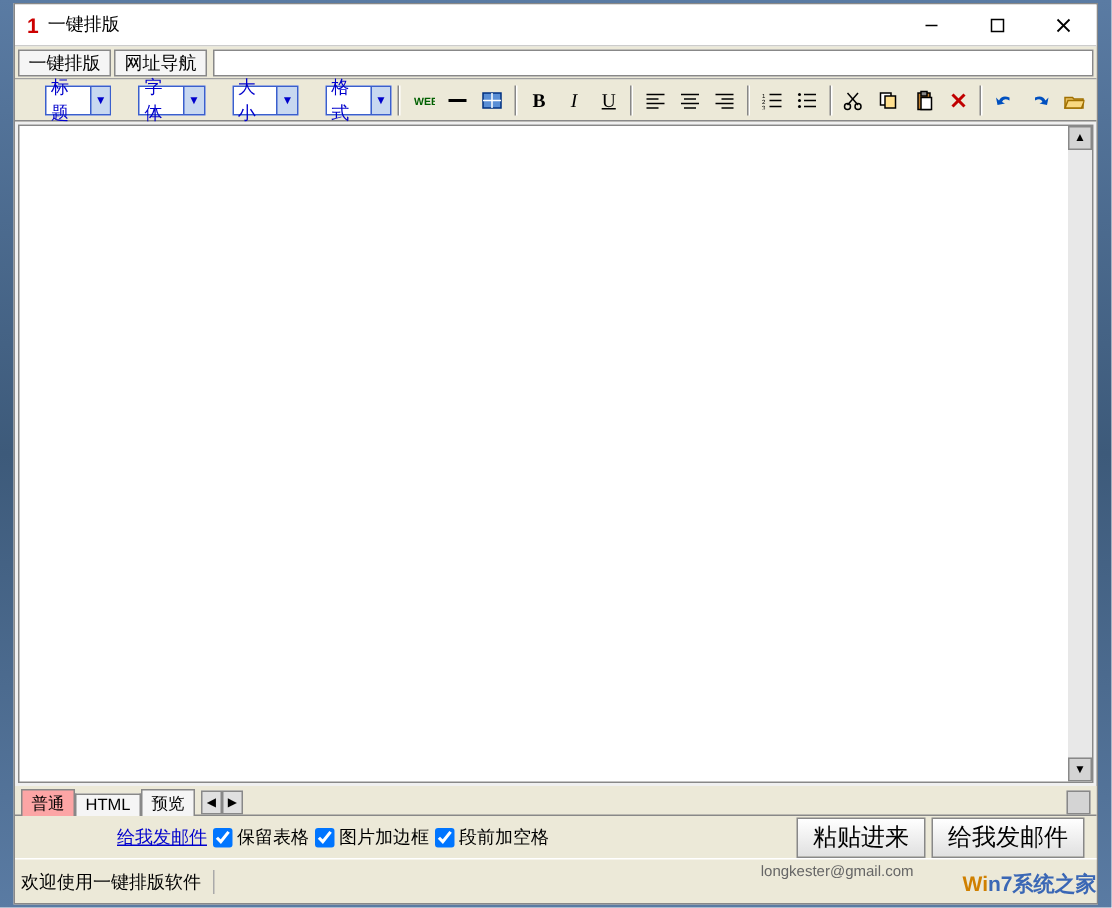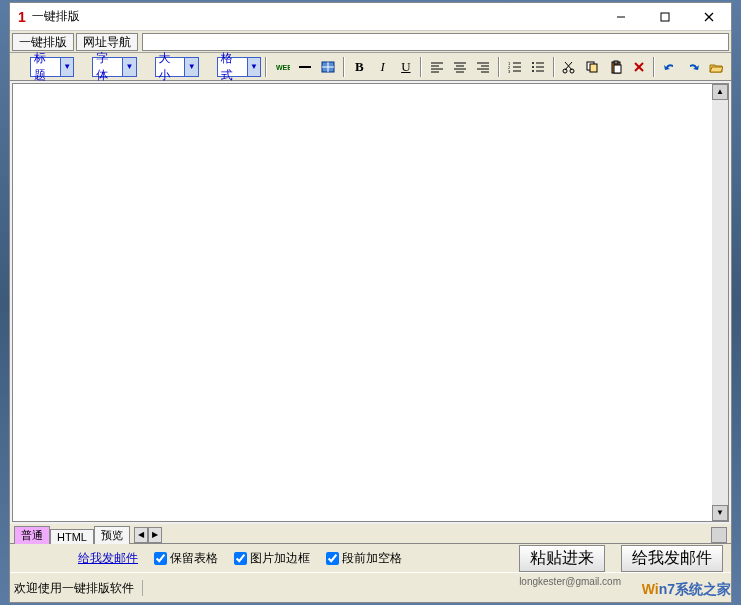--- a/index.html
+++ b/index.html
@@ -17,35 +17,35 @@
 .dd { display: flex; align-items: center; border: 1px solid #3a5fcd; background: #fff; height: 20px; cursor: pointer; margin-left: 16px; }
 .dd-label { padding: 0 3px; color: #0000cc; font-size: 12px; }
 .dd-arrow { width: 14px; background: #c8d8f0; border-left: 1px solid #3a5fcd; text-align: center; font-size: 8px; color: #0000cc; height: 100%; line-height: 18px; }
 .sep { width: 2px; height: 20px; border-left: 1px solid #888; border-right: 1px solid #fff; margin: 0 2px; }
 .icon-btn { width: 22px; height: 20px; display: flex; align-items: center; justify-content: center; border: 1px solid transparent; cursor: pointer; }
 .editor-area { flex: 1; background: #fff; border: 1px solid #888; margin: 2px; position: relative; }
 .scroll-v { position: absolute; right: 0; top: 0; bottom: 0; width: 16px; background: #e8e8e8; }
 .scroll-btn { position: absolute; left: 0; right: 0; height: 16px; background: #d4d4d4; border: 1px solid #888; text-align: center; font-size: 8px; line-height: 14px; }
 .bottom-tabs { height: 20px; display: flex; align-items: flex-end; padding-left: 4px; gap: 0; border-bottom: 1px solid #888; background:#ece9d8; position: relative; }
 .btab { border: 1px solid #888; border-top-left-radius: 0; border-top-right-radius: 0; background: #f5f5f5; padding: 1px 6px; font-size: 11px; cursor: pointer; border-bottom: none; position: relative; top: 1px; }
-.btab.active { background: #f0abfc; font-family: Liberation Serif, serif; }
+.btab.active { background: #fca5a5; font-family: Liberation Serif, serif; }
 .tab-nav { margin-left: 4px; display: flex; }
 .tab-nav-btn { width: 14px; height: 16px; border: 1px solid #888; background: #e0e0e0; font-size: 8px; text-align: center; line-height: 14px; cursor: pointer; }
 .scroll-h-area { position: absolute; right: 4px; bottom: 0; width: 16px; height: 16px; background: #d4d4d4; border: 1px solid #888; }
-.action-bar { height: 28px; background: #ece9d8; display: flex; align-items: center; padding: 0 8px; gap: 16px; }
+.action-bar { height: 28px; background: #ece9d8; display: flex; align-items: center; padding: 0 8px; gap: 4px; }
 .link-blue { color: #0000cc; text-decoration: underline; cursor: pointer; font-size: 12px; }
 .chk { display: flex; align-items: center; gap: 3px; font-size: 12px; }
 .chk input { width: 13px; height: 13px; }
 .act-btn { border: 1px solid #888; background: linear-gradient(#fff,#e0e0e0); padding: 2px 10px; font-size: 16px; cursor: pointer; min-width: 70px; text-align: center; }
 .statusbar { height: 30px; background: #ece9d8; border-top: 1px solid #fff; display: flex; align-items: center; padding: 0 4px; font-size: 12px; }
 .status-seg { border-right: 1px solid #aaa; padding-right: 8px; height: 16px; line-height: 16px; }
 .watermark { position: absolute; right: 10px; bottom: 6px; font-size: 14px; font-weight: bold; pointer-events: none; margin-top: 32px; }
 .wm1 { color: #d08000; }
 .wm2 { color: #3a67b5; }
-.wm-email { position: absolute; right: 120px; bottom: 18px; font-size: 10px; color: #666; }
+.wm-email { position: absolute; right: 132px; bottom: 18px; font-size: 10px; color: #666; }
 svg { display: block; }
 </style>
 </head>
 <body>
 
 <div class="window">
 
   <div class="titlebar">
     <span class="app-num">1</span>
     <span class="app-title">一键排版</span>

